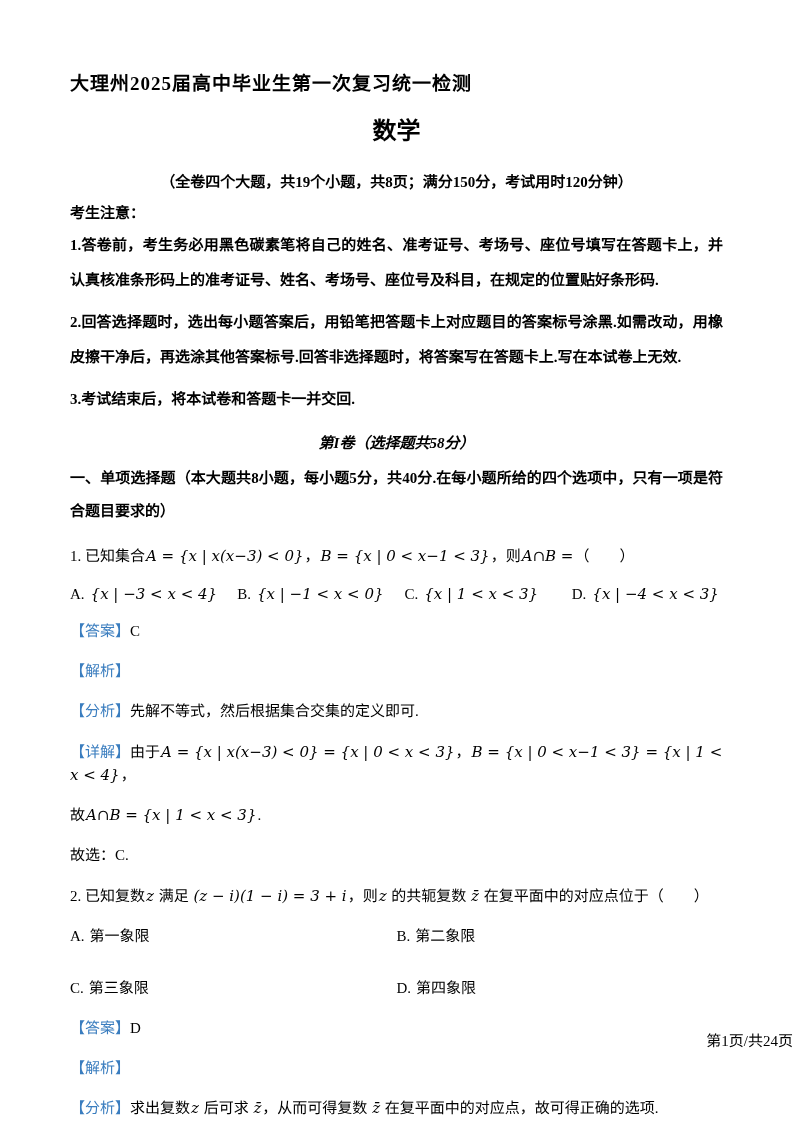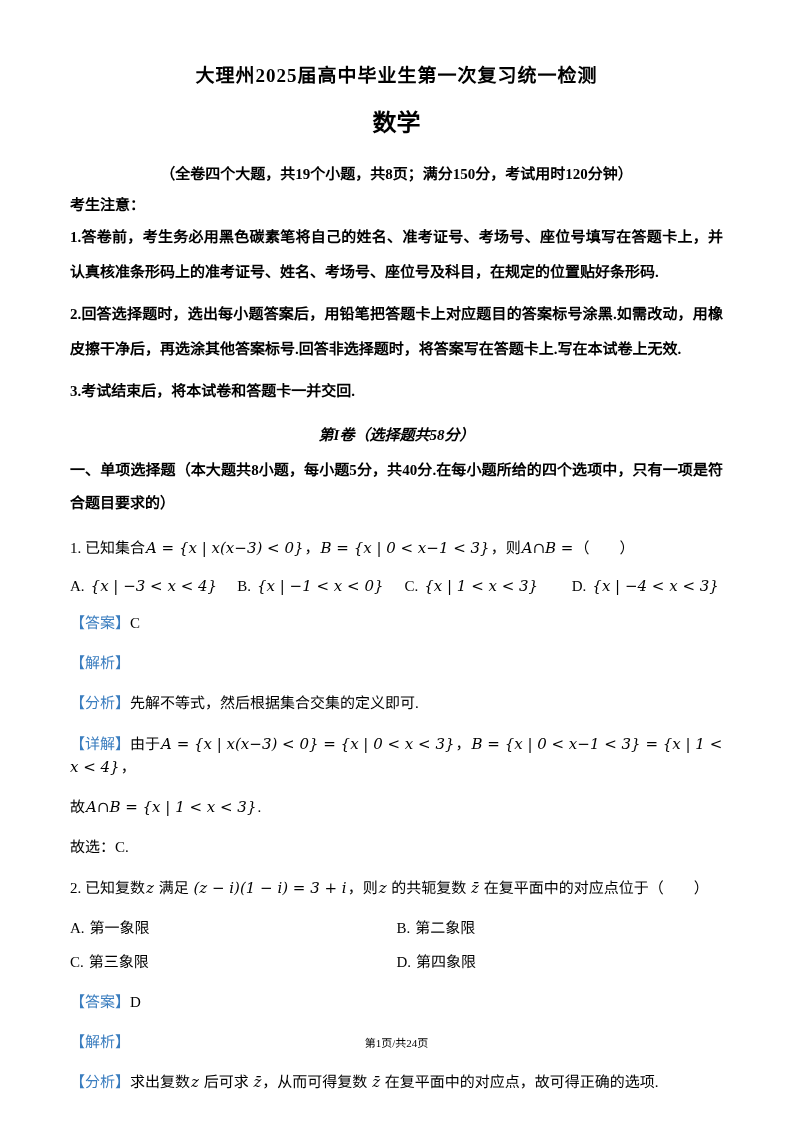--- a/index.html
+++ b/index.html
@@ -19,22 +19,22 @@
     height: 1122px;
     margin: 0 auto;
     background: var(--page_bg, #fff);
     color: var(--text_black, #000);
     font-family: "Liberation Serif", "DejaVu Serif", serif;
     font-size: 15px;
     padding: 52px 70px 30px 70px;
     overflow: hidden;
   }
   .title {
-    margin: 8px 0 16px 0;
-    text-align: center;
+    margin: 16px 0 16px 0;
+    text-align: left;
     font-size: 19px;
     font-weight: 700;
     letter-spacing: 1px;
   }
   .subject {
     margin: 0 0 24px 0;
     text-align: center;
     font-size: 24px;
     font-weight: 700;
   }
@@ -81,32 +81,32 @@
   }
   .options-row {
     display: flex;
     margin: 17px 0;
     gap: 16px;
   }
   .options-row .option { width: 25%; }
   .options-grid {
     display: grid;
     grid-template-columns: 1fr 1fr;
-    row-gap: 12px;
+    row-gap: 30px;
     margin: 15px 0;
     line-height: 1.5;
   }
   .opt-label { margin-right: 5px; }
   .footer {
     position: absolute;
     left: 0;
     right: 0;
     bottom: 72px;
-    text-align: center;
-    font-size: 11px;
+    text-align: right;
+    font-size: 15px;
     color: #000;
   }
 </style>
 </head>
 <body>
 
 <div class="page">
 
   <h1 class="title">大理州2025届高中毕业生第一次复习统一检测</h1>
   <h2 class="subject">数学</h2>

